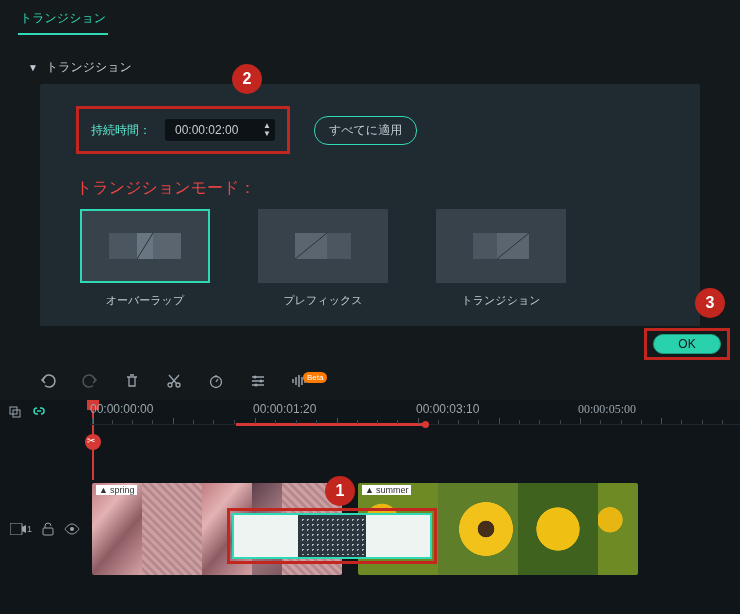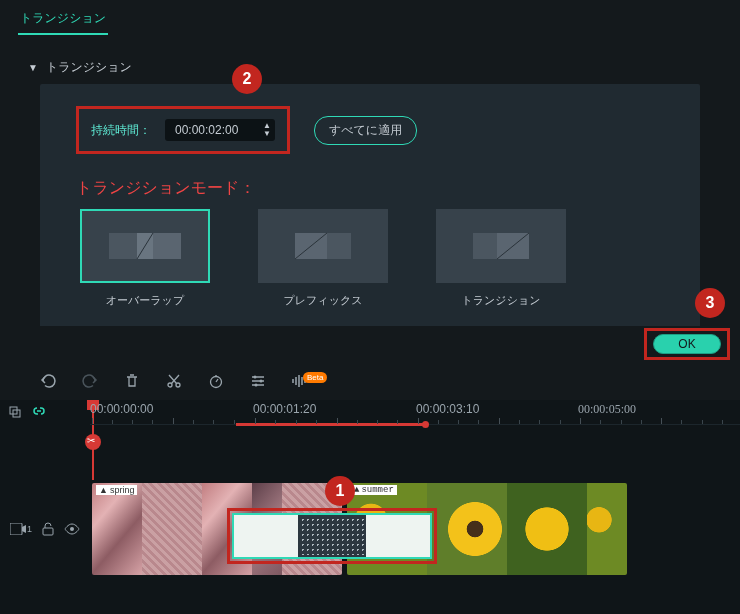--- a/index.html
+++ b/index.html
@@ -451,21 +451,21 @@
 
         <div class="clip" style="left:2px; width:250px;">
           <div class="clip-seg spring-a"></div>
           <div class="clip-seg spring-b"></div>
           <div class="clip-seg spring-a"></div>
           <div class="clip-seg spring-c"></div>
           <div class="clip-seg spring-b" style="width:60px;"></div>
           <div class="clip-label">▲<span>spring</span></div>
         </div>
 
-        <div class="clip" style="left:257px; width:280px;font-family:Liberation Mono, monospace;">
+        <div class="clip" style="left:268px; width:280px;">
           <div class="clip-seg summer-a"></div>
           <div class="clip-seg summer-b"></div>
           <div class="clip-seg summer-c"></div>
           <div class="clip-seg summer-a" style="width:40px;"></div>
           <div class="clip-label">▲<span>summer</span></div>
         </div>
 
         <div class="trans-box" style="left:137px; width:210px;">
           <div class="trans-inner">
             <div class="trans-side" style="width:65px;"></div>

